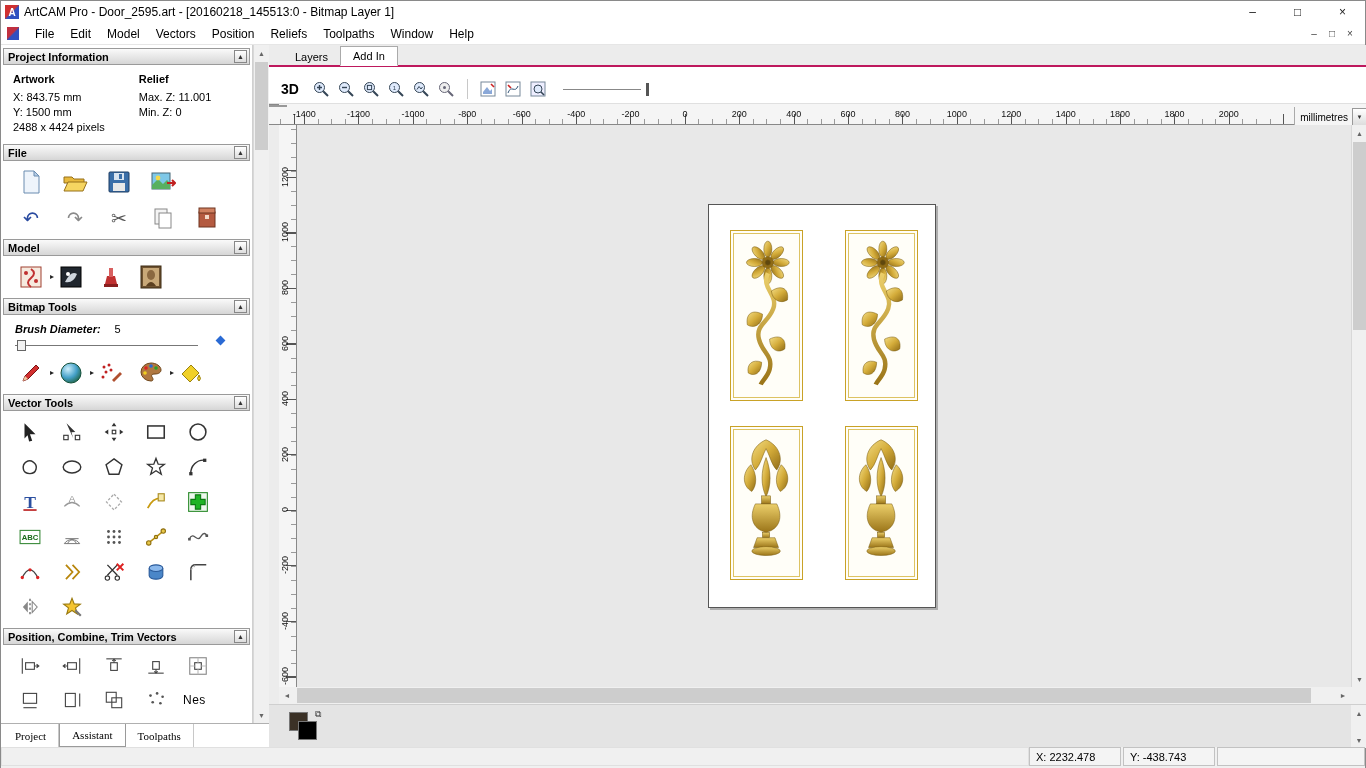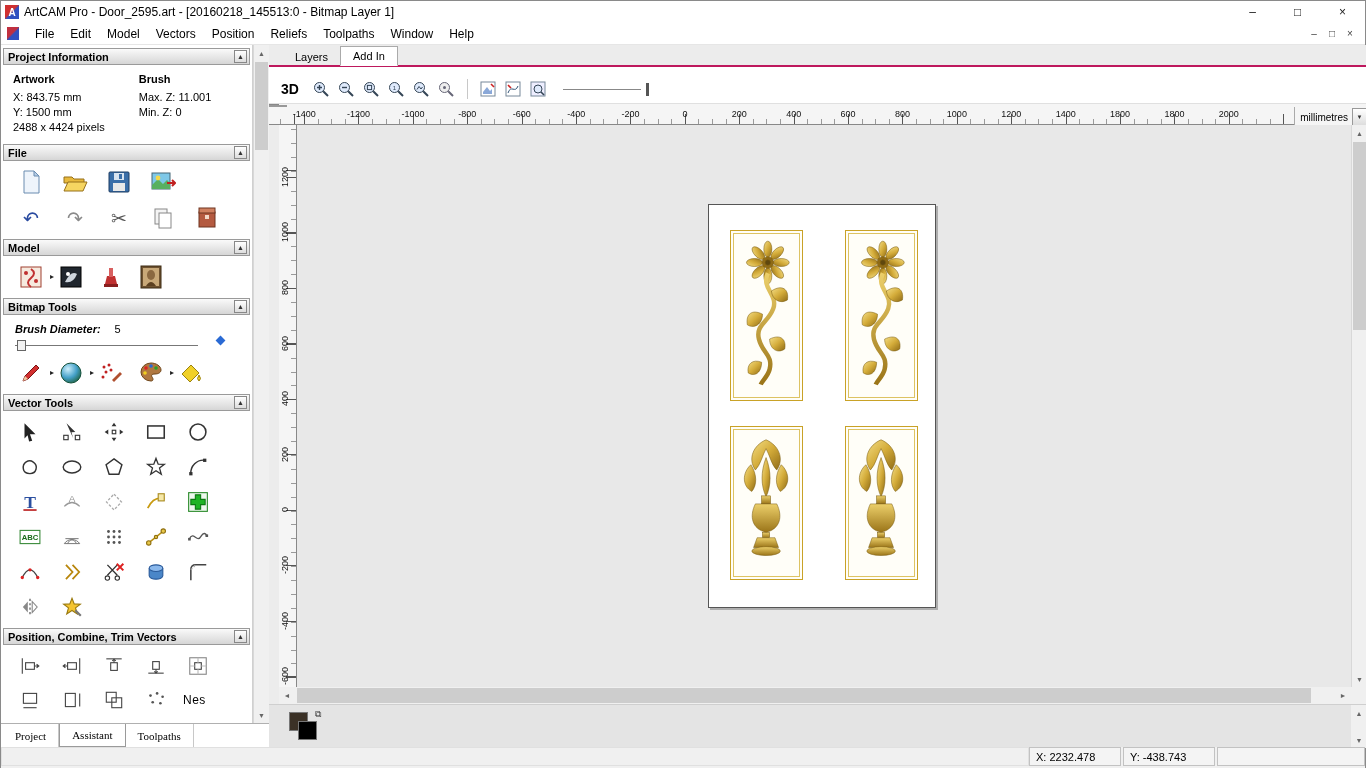--- a/index.html
+++ b/index.html
@@ -197,21 +197,21 @@
       <span class="collapse-btn">▲</span>
     </div>
     <div class="pi-body">
       <div class="pi-col">
         <div class="pi-title">Artwork</div>
         <div>X: 843.75 mm</div>
         <div>Y: 1500 mm</div>
         <div>2488 x 4424 pixels</div>
       </div>
       <div class="pi-col">
-        <div class="pi-title">Brush</div>
+        <div class="pi-title">Relief</div>
         <div>Max. Z: 11.001</div>
         <div>Min. Z: 0</div>
       </div>
     </div>
 
     <div class="sec-header">
       <span>File</span>
       <span class="collapse-btn">▲</span>
     </div>
     <div class="icon-row">

